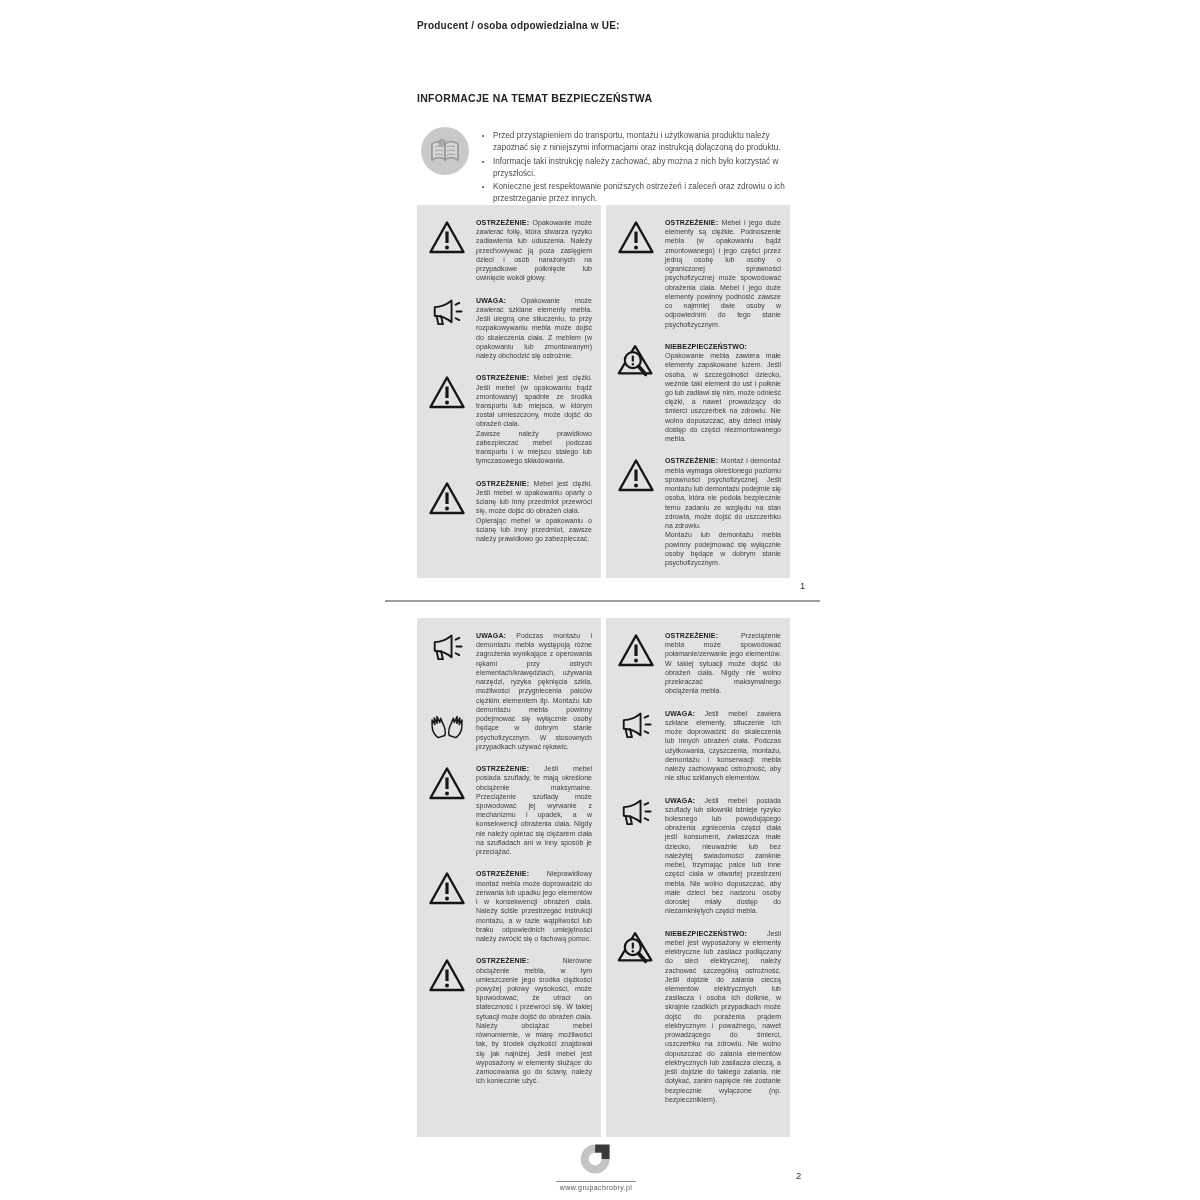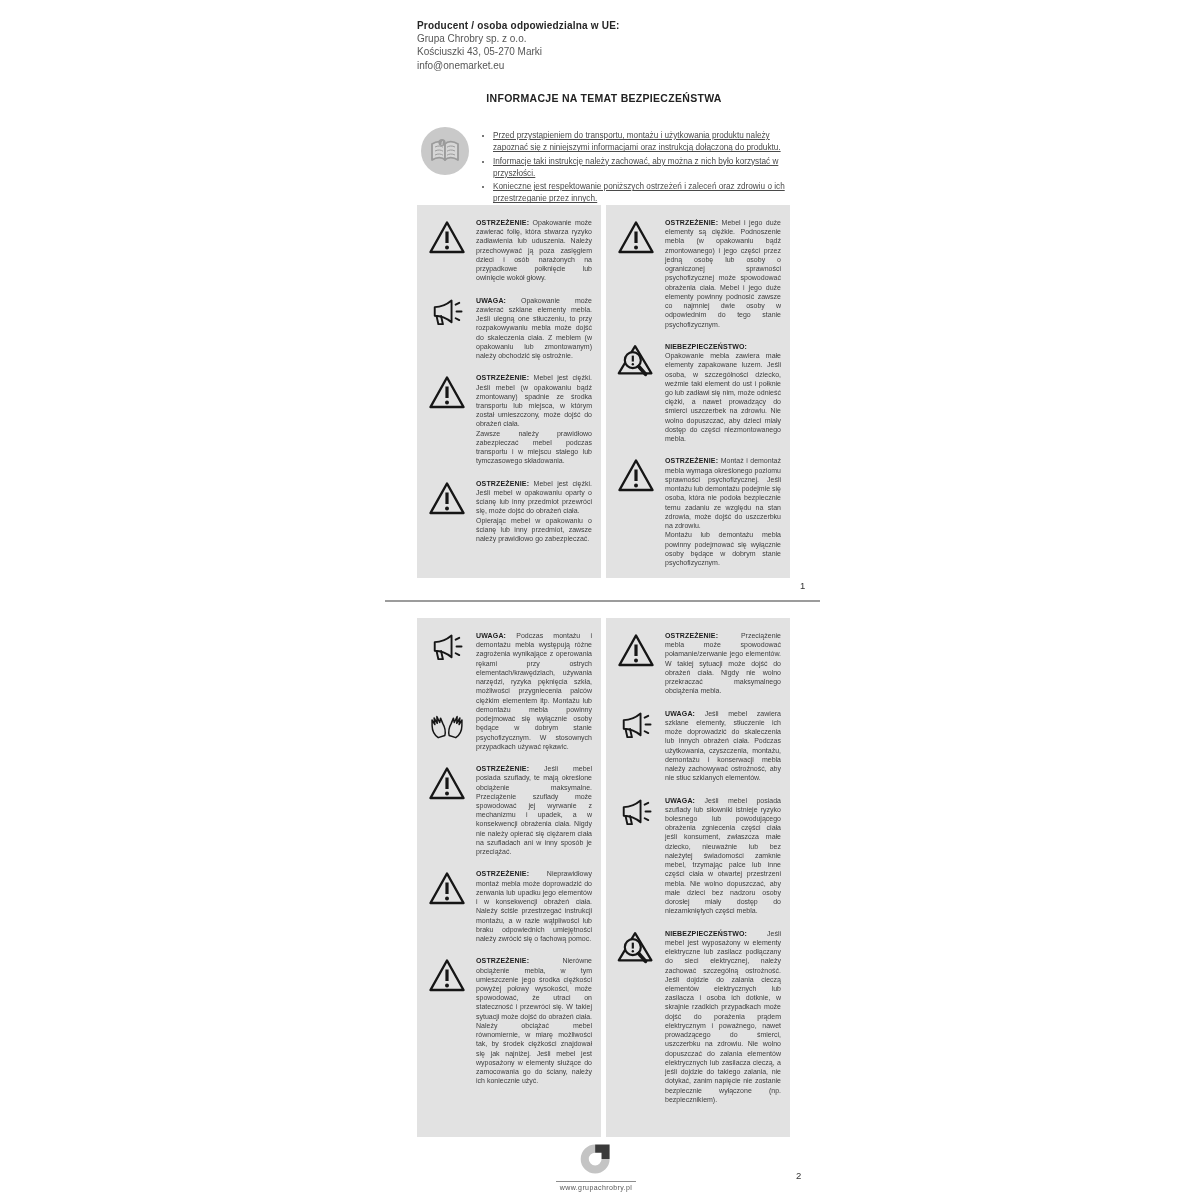--- a/index.html
+++ b/index.html
@@ -7,25 +7,25 @@
     position:relative; width:1092px; height:1200px; background:#ffffff;
     font-family:"Liberation Sans","DejaVu Sans",sans-serif; color:#3f3f3f;
     overflow:hidden;
   }
   
   .producer { position:absolute; left:417px; top:19px; font-size:10px; line-height:1.32; }
   .producer-label { font-weight:bold; color:#262626; letter-spacing:.2px; }
   .producer-lines div { color:#565656; }
   
   .title { position:absolute; left:417px; top:92px; width:374px; margin:0;
-           text-align:center; font-size:10.5px; font-weight:bold; color:#222; letter-spacing:.3px; }
+           text-align:left; font-size:10.5px; font-weight:bold; color:#222; letter-spacing:.3px; }
   
   .intro { position:absolute; left:421px; top:127px; width:372px; display:flex; gap:11px; }
   .intro-icon { flex:0 0 48px; width:48px; height:48px; }
-  .intro-bullets { margin:3px 0 0; padding-left:13px; font-size:8.2px; line-height:1.5; color:#4a4a4a;text-decoration:underline; }
+  .intro-bullets { margin:3px 0 0; padding-left:13px; font-size:8.2px; line-height:1.5; color:#4a4a4a; }
   .intro-bullets li { margin-bottom:1px; }
   
   .panel { position:absolute; width:184px; background:#e2e2e2; box-sizing:border-box;
            padding:13px 9px 6px 9px; }
   .p1-left  { left:417px; top:205px; height:373px; }
   .p1-right { left:606px; top:205px; height:373px; }
   .p2-left  { left:417px; top:618px; height:519px; }
   .p2-right { left:606px; top:618px; height:519px; }
   .witem { display:flex; gap:8px; margin-bottom:13px; align-items:stretch; }
   .wicons { flex:0 0 42px; display:flex; flex-direction:column; align-items:center; }
@@ -45,25 +45,20 @@
   .brand-rule { border-top:1px solid #8d8d8d; margin-top:1px; }
   .brand-url { font-size:7px; color:#555; letter-spacing:.4px; margin-top:2px; }
 </style>
 </head>
 <body>
 
 <div class="sheet">
 
   <header class="producer">
     <div class="producer-label">Producent / osoba odpowiedzialna w UE:</div>
-    <div class="producer-lines">
-        <div>Grupa Chrobry sp. z o.o.</div>
-        <div>Kościuszki 43, 05-270 Marki</div>
-        <div>info@onemarket.eu</div>
-      </div>
   </header>
 
   <h1 class="title">INFORMACJE NA TEMAT BEZPIECZEŃSTWA</h1>
 
   <section class="intro">
     <span class="intro-icon">
       <svg viewBox="0 0 48 48" width="48" height="48">
         <circle cx="24" cy="24" r="24" fill="#c9c9c9"></circle>
         <g stroke="#9b9b9b" stroke-width="1.8" fill="#d6d6d6" stroke-linejoin="round">
           <path d="M11 17 C16 13.5 21.5 14 24 17 L24 33 C21.5 30 16 29.5 11 33 Z"></path>

